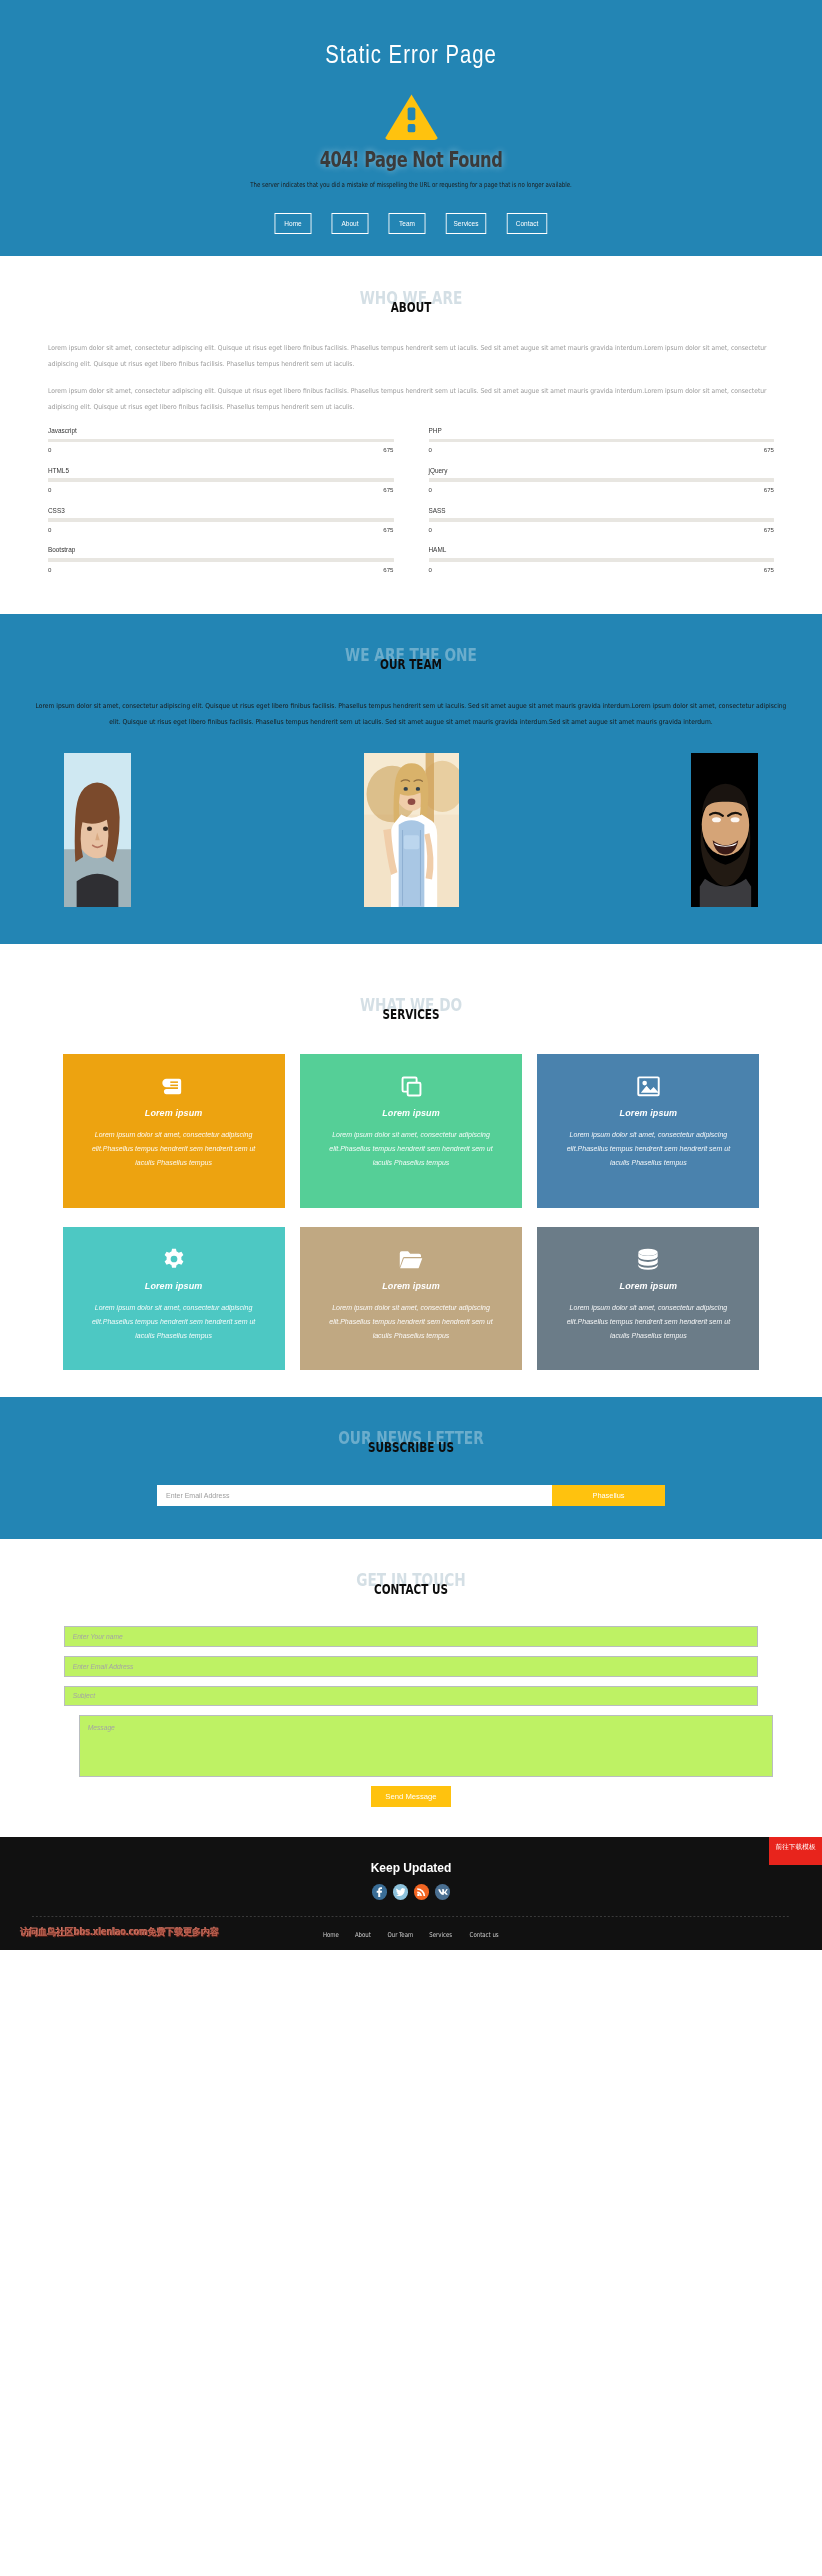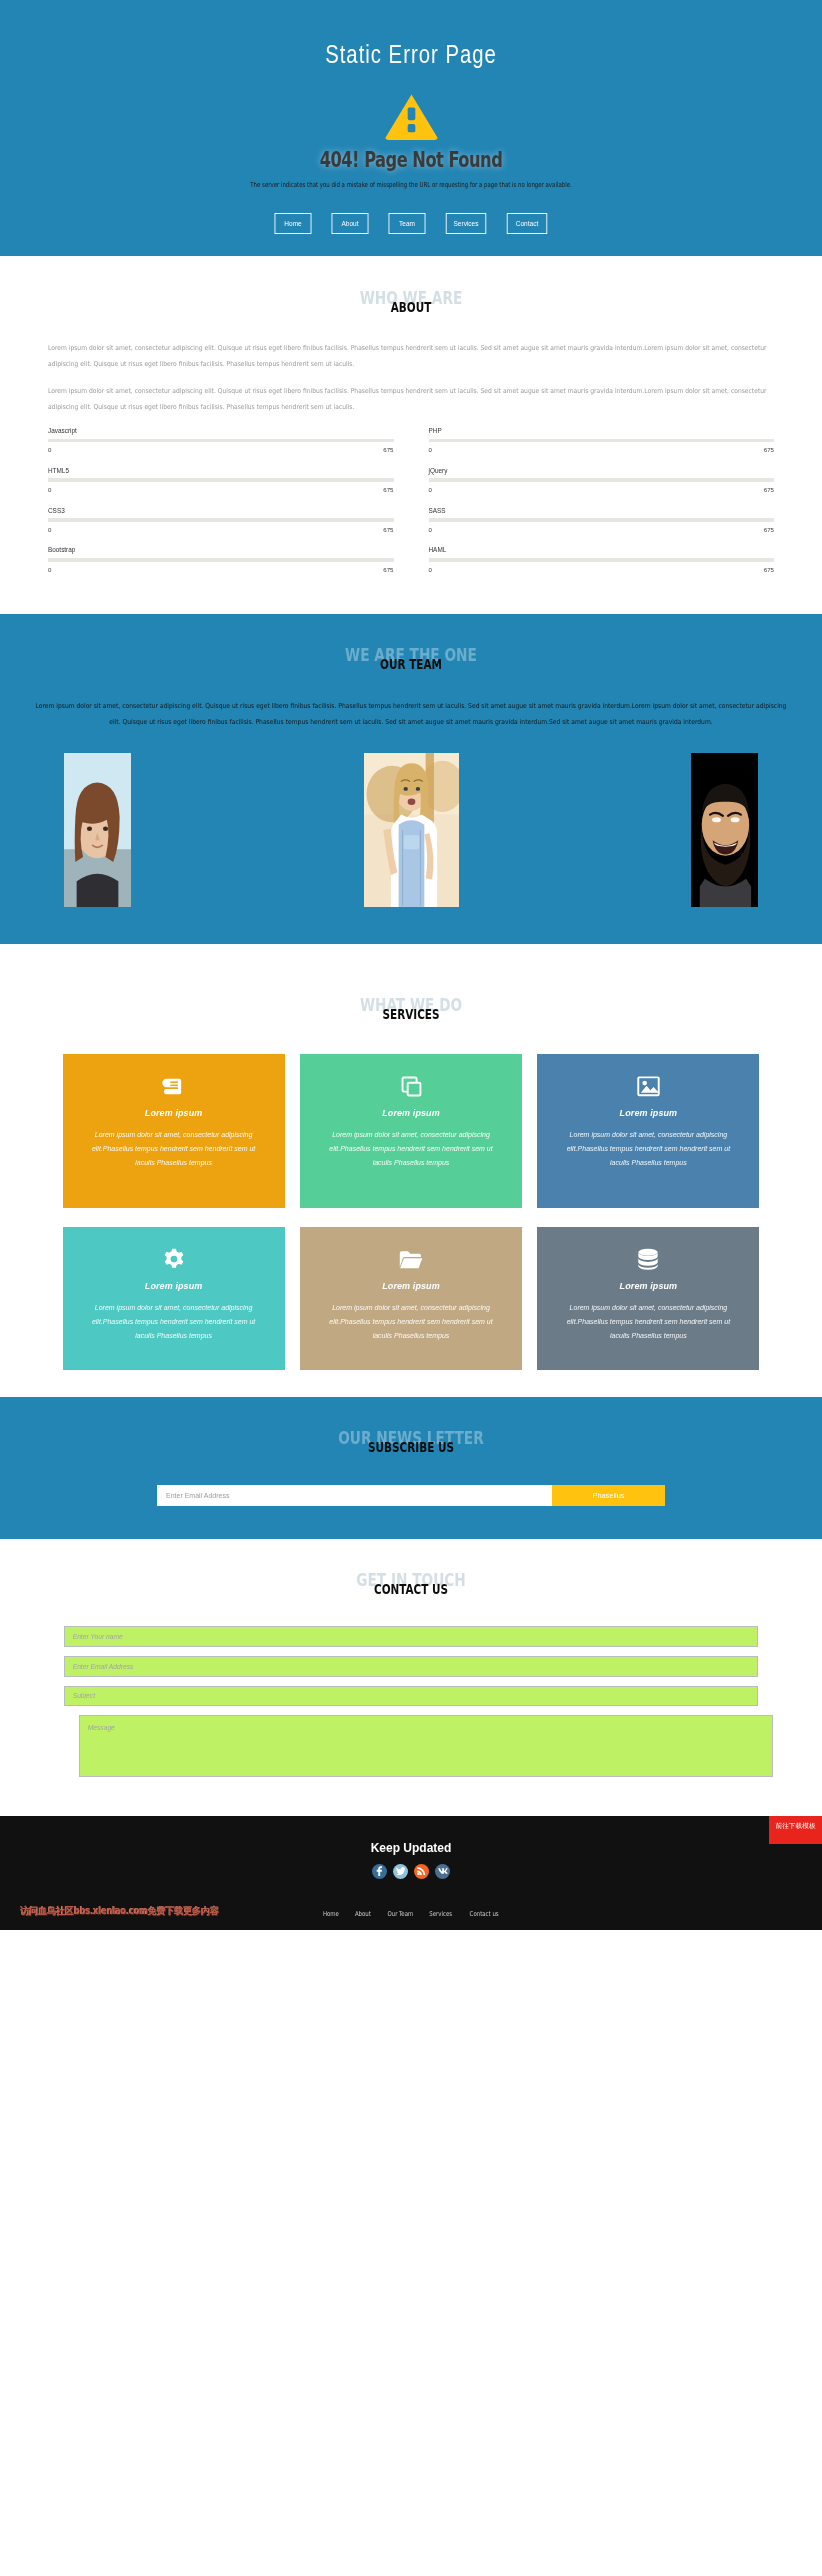--- a/index.html
+++ b/index.html
@@ -516,20 +516,23 @@
   <div class="sec-head">
     <div class="ghost cond">GET IN TOUCH</div>
     <div class="main cond">CONTACT US</div>
   </div>
 
   <form class="contact-form">
     <input class="fld cond" type="text" placeholder="Enter Your name" style="">
     <input class="fld cond" type="email" placeholder="Enter Email Address" style="">
     <input class="fld cond" type="text" placeholder="Subject" style="">
     <textarea class="fld cond" placeholder="Message" style=""></textarea>
+    <div class="send-wrap">
+      <button class="send-btn" type="submit">Send Message</button>
+    </div>
   </form>
 </section>
 
 <footer class="footer">
   <div class="foot-title">Keep Updated</div>
 
   <div class="socials">
     <a class="soc" style="background:#3a6d96">
       <svg width="6.4" height="10.3" viewBox="0 0 10 16" aria-hidden="true">
         <path d="M6.6 16 V8.8 H9 l.4 -2.8 H6.6 V4.2 c0 -.8 .2 -1.3 1.4 -1.3 H9.5 V.4 C9.2 .3 8.3 .2 7.3 .2 5 .2 3.5 1.6 3.5 4 v2 H1.1 v2.8 h2.4 V16Z" fill="#fff"></path>

